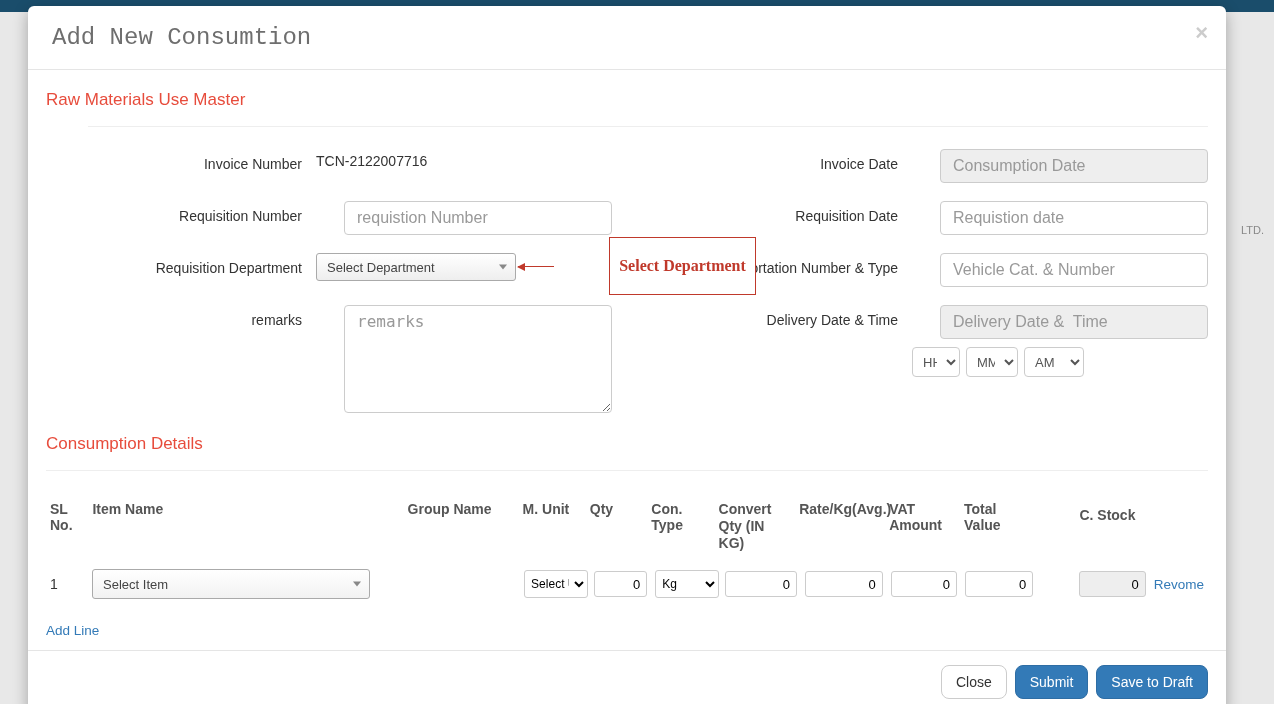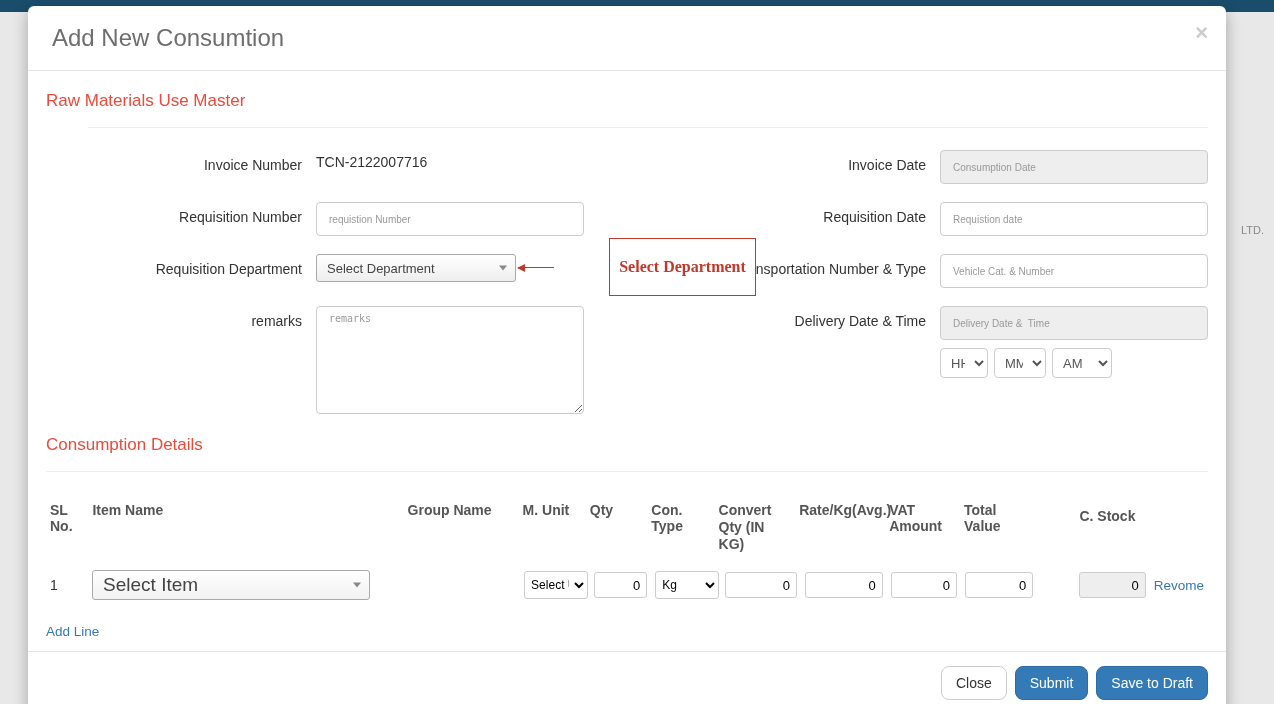--- a/index.html
+++ b/index.html
@@ -37,20 +37,21 @@
   }
   .modal-header {
     padding: 18px 24px 18px 24px;
     border-bottom: 1px solid #e5e5e5;
     position: relative;
   }
   .modal-title {
     font-size: 24px;
     font-weight: 400;
     color: #6e6e6e;
+    font-family: Liberation Mono, monospace;
   }
   .close-x {
     position: absolute;
     right: 18px;
     top: 14px;
     font-size: 22px;
     color: #ccc;
     cursor: pointer;
     background: none;
     border: none;
@@ -108,23 +109,24 @@
   .static-text {
     padding-top: 4px;
     color: #333;
   }
   .text-input, .select-input, .textarea-input {
     width: 268px;
     height: 34px;
     padding: 6px 12px;
     border: 1px solid #ccc;
     border-radius: 4px;
-    font-size: 10px;
+    font-size: 16px;
     color: #555;
     background: #fff;
+    margin-left: 28px;
   }
   .text-input::placeholder, .textarea-input::placeholder { color: #999; }
   .text-input[readonly], .text-input.readonly-bg {
     background: #eee;
     color: #999;
   }
   .textarea-input {
     height: 108px;
     resize: both;
   }
@@ -264,21 +266,21 @@
   .trow .num-input.readonly { background: #eee; }
   .item-select {
     width: 278px;
     height: 30px;
     border: 1px solid #aaa;
     border-radius: 3px;
     background: linear-gradient(#fff, #f2f2f2);
     display: flex;
     align-items: center;
     padding: 0 10px;
-    font-size: 19px;
+    font-size: 13px;
     color: #444;
     position: relative;
     cursor: pointer;
   }
   .item-select .caret {
     position: absolute;
     right: 8px;
     top: 50%;
     transform: translateY(-50%);
     width: 0; height: 0;

